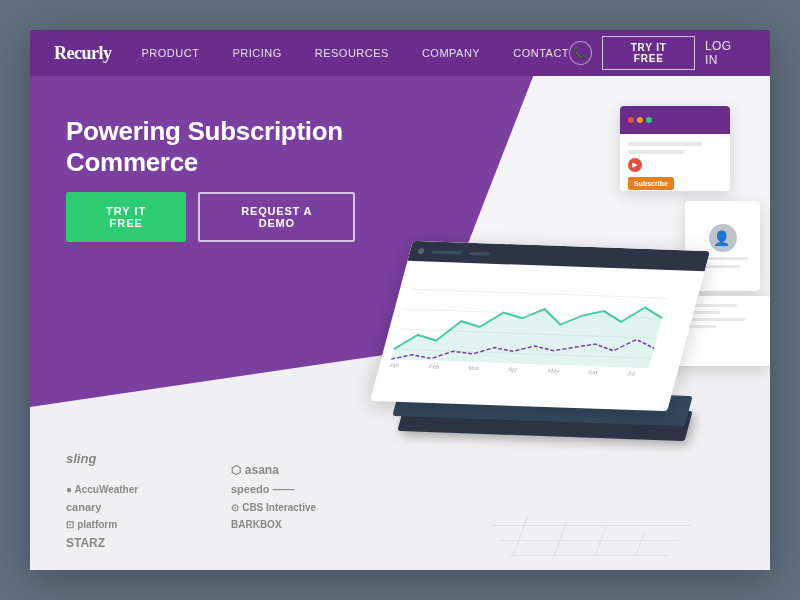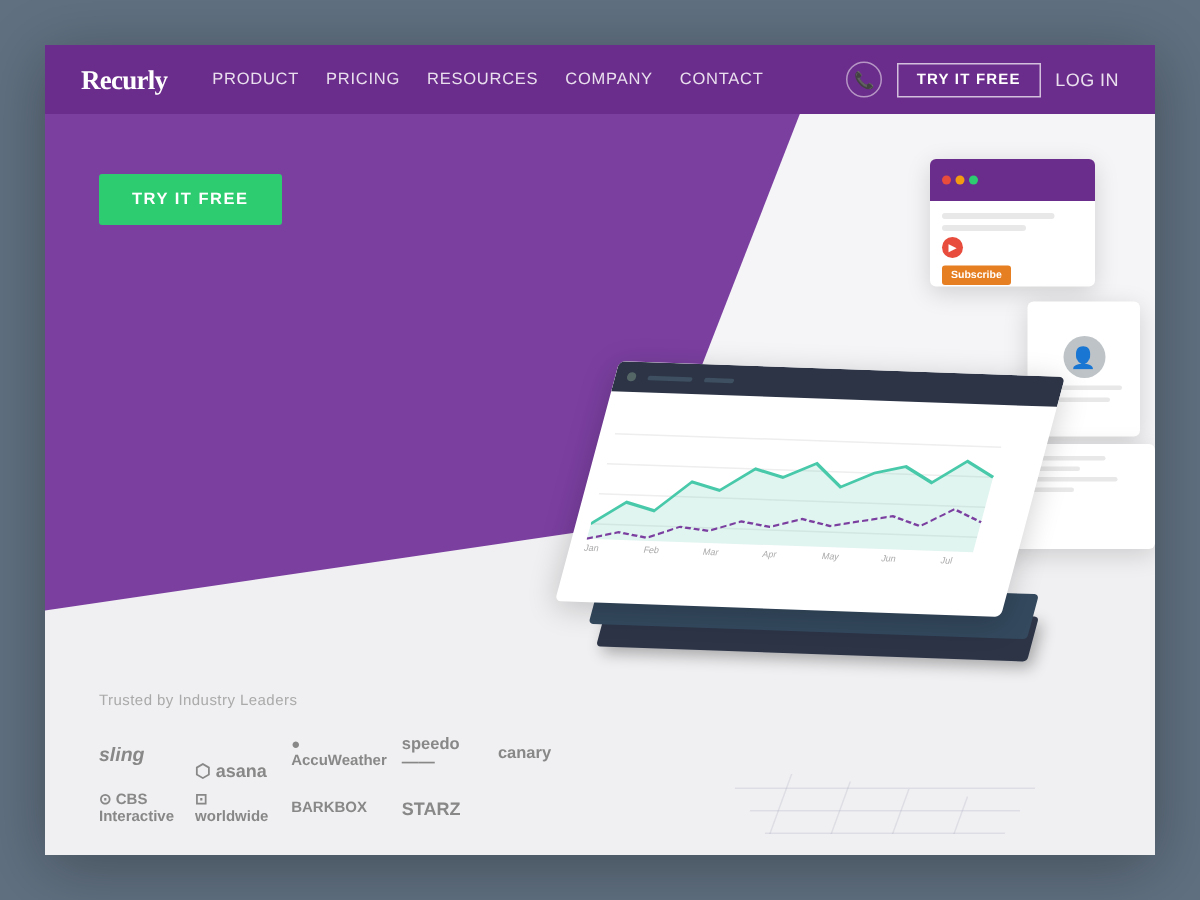--- a/index.html
+++ b/index.html
@@ -43,21 +43,21 @@
     .navbar-brand {
       color: #fff;
       font-size: 18px;
       font-weight: 700;
       letter-spacing: -0.5px;
       margin-right: 30px;
       font-family: Liberation Serif, serif;
     }
     .nav-links {
       display: flex;
-      gap: 18px;
+      gap: 33px;
       flex: 1;
     }
     .nav-link {
       color: rgba(255,255,255,0.85);
       font-size: 11px;
       font-weight: 500;
       letter-spacing: 0.5px;
       text-transform: uppercase;
       cursor: pointer;
     }
@@ -204,21 +204,21 @@
 
     .trusted-label {
       color: #aaa;
       font-size: 10px;
       letter-spacing: 0.3px;
       margin-bottom: 10px;
     }
 
     .logos-grid {
       display: grid;
-      grid-template-columns: repeat(5, 1fr);
+      grid-template-columns: repeat(2, 1fr);
       gap: 6px 10px;
     }
 
     .logo-item {
       color: #999;
       font-size: 11px;
       font-weight: 600;
       display: flex;
       align-items: center;
       gap: 3px;
@@ -396,35 +396,36 @@
         <span class="btn-login-nav">LOG IN</span>
       </div>
     </nav>
 
     <section class="hero">
       <div class="hero-bg-white"></div>
       <div class="hero-bg-purple"></div>
       <div class="hero-bg-diagonal"></div>
 
       <div class="hero-content">
+        <h1 class="hero-title">Powering Subscription Commerce</h1>
         <div class="hero-buttons">
           <button class="btn-try-free">TRY IT FREE</button>
+          <button class="btn-demo">REQUEST A DEMO</button>
         </div>
       </div>
 
       <div class="trusted-section">
-        <p class="trusted-label">Trusted by Industry Leaders</p>
         <div class="logos-grid">
           <span class="logo-item sling">sling</span>
           <span class="logo-item asana">⬡ asana</span>
           <span class="logo-item accuweather">● AccuWeather</span>
           <span class="logo-item speedo">speedo ——</span>
           <span class="logo-item canary">canary</span>
           <span class="logo-item cbs">⊙ CBS Interactive</span>
-          <span class="logo-item unbounce">⊡ worldwide</span>
+          <span class="logo-item unbounce">⊡ platform</span>
           <span class="logo-item barkbox">BARKBOX</span>
           <span class="logo-item starz">STARZ</span>
         </div>
       </div>
 
       <div class="illustration">
 
         <div class="float-card-1">
           <div class="float-card-1-header">
             <div style="display:flex;gap:3px;">

